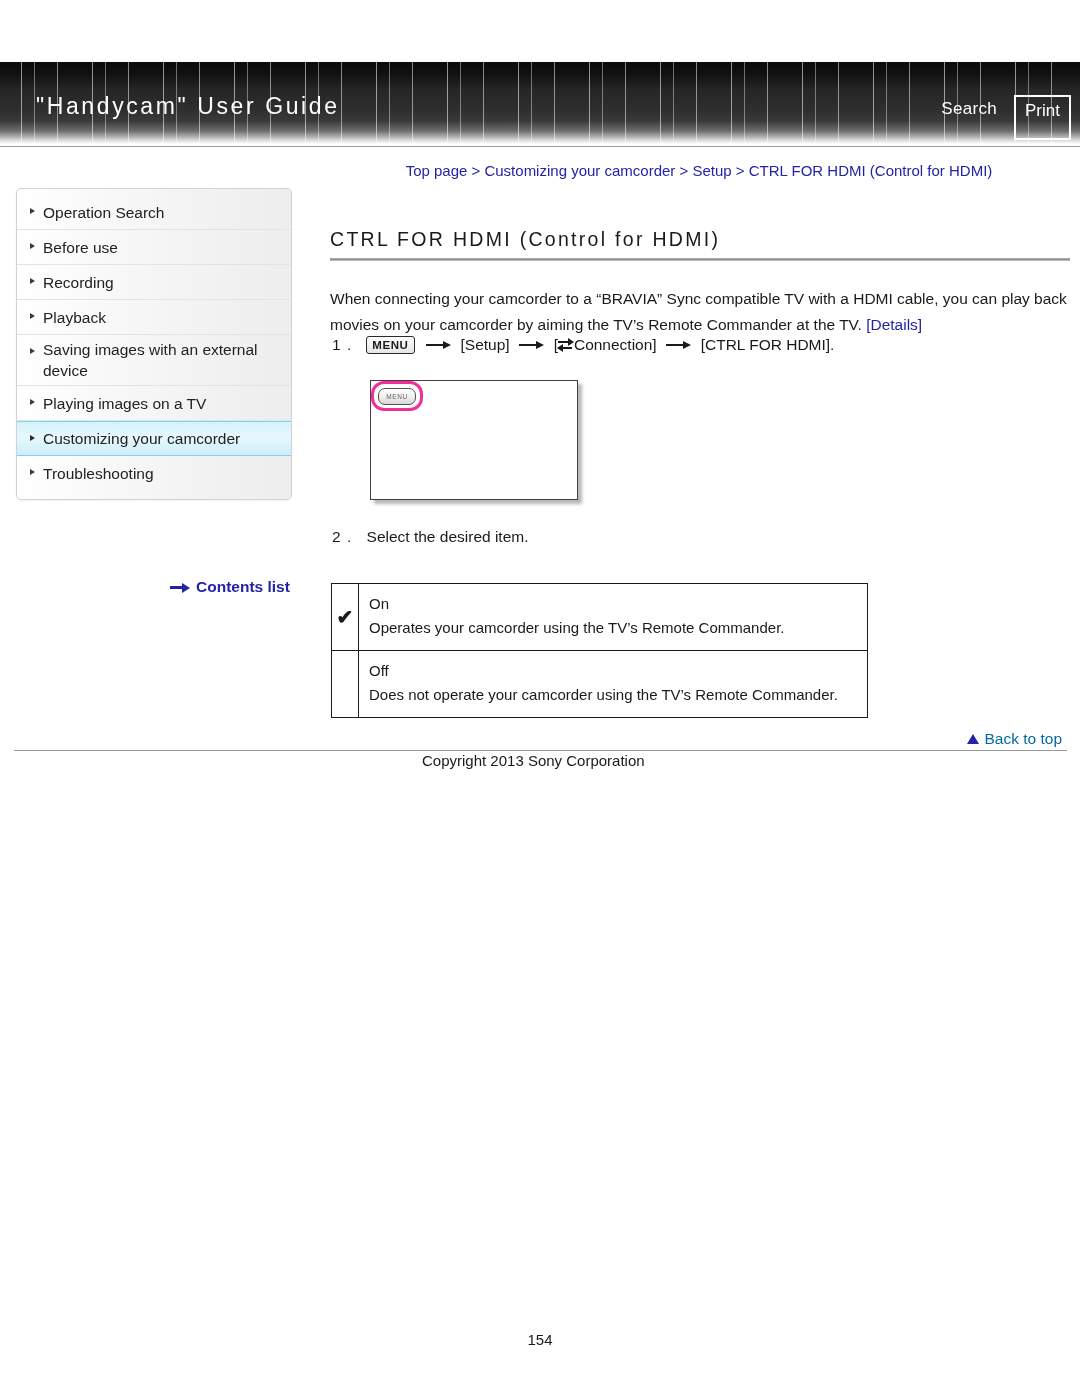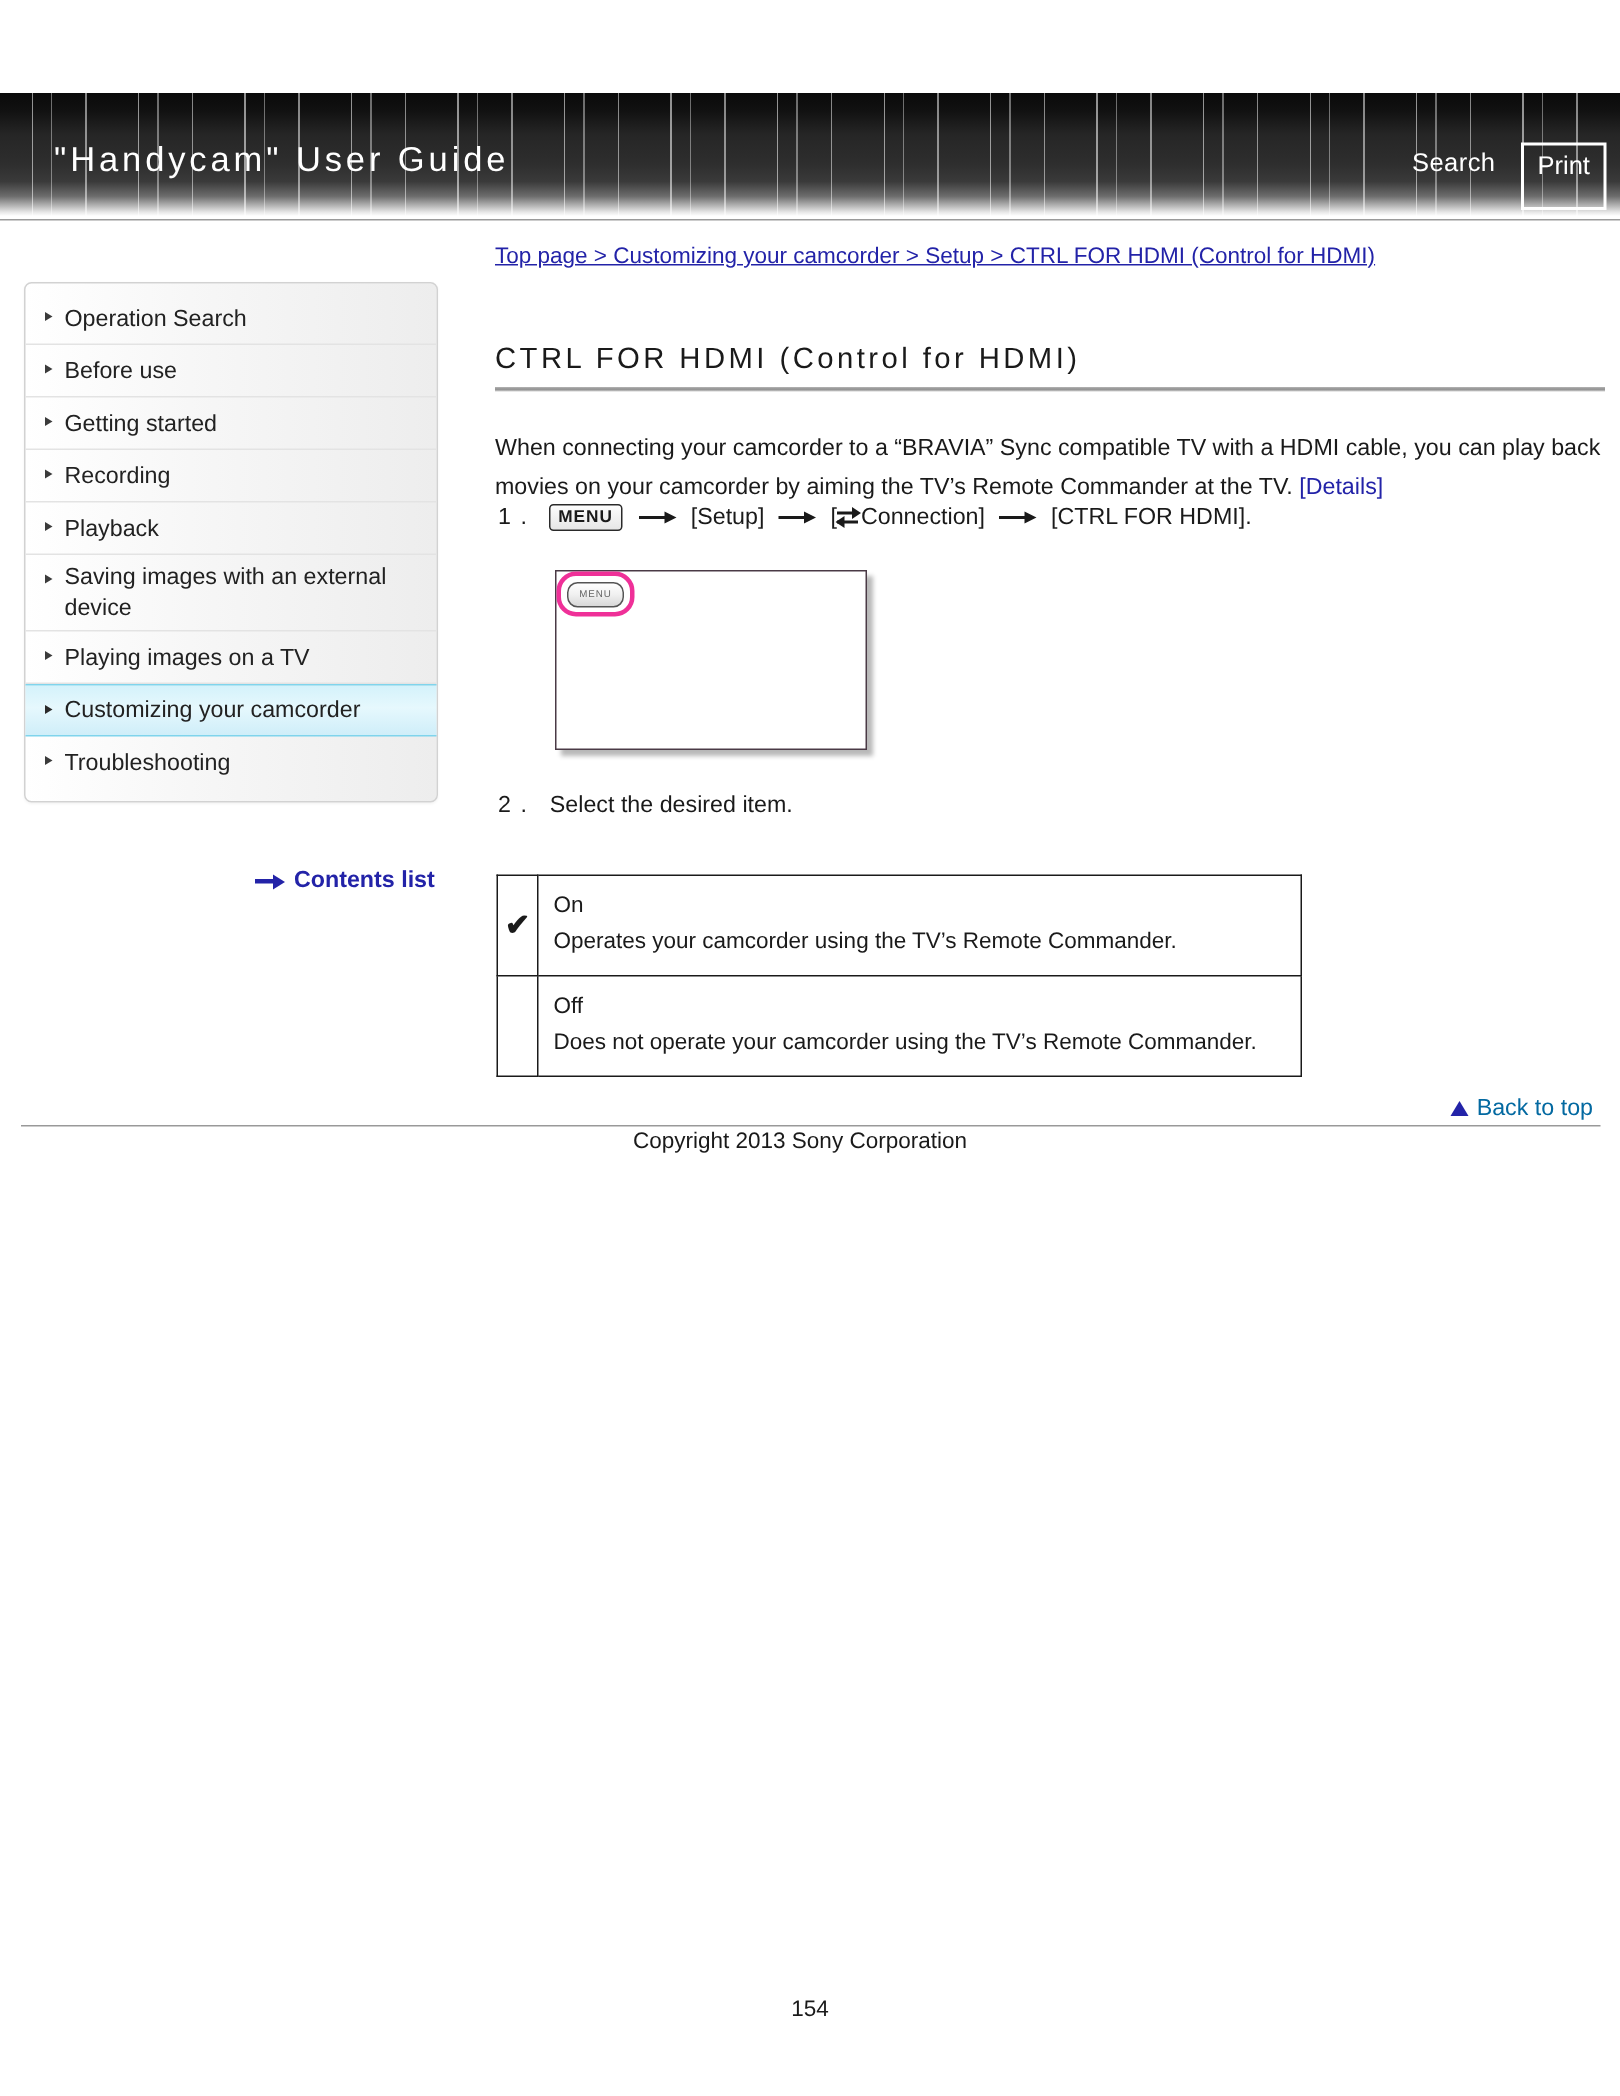--- a/index.html
+++ b/index.html
@@ -171,25 +171,24 @@
     border-top: 5px solid transparent;
     border-bottom: 5px solid transparent;
   }
 
   
   .breadcrumb {
     position: absolute;
     left: 330px;
     top: 162px;
     width: 738px;
-    text-align: left;
+    text-align: center;
     font-size: 15px;
     color: #2323a8;
     white-space: nowrap;
-    text-decoration: underline;
   }
   .page-title {
     position: absolute;
     left: 330px;
     top: 228px;
     width: 738px;
     font-size: 19.5px;
     letter-spacing: 2.3px;
     color: #1a1a1a;
     font-weight: normal;
@@ -440,24 +439,20 @@
 <div class="print-button">Print</div>
 
 <nav class="sidebar">
   <div class="nav-item">
     <span class="caret"></span>
     <span>Operation Search</span>
   </div>
   <div class="nav-item">
     <span class="caret"></span>
     <span>Before use</span>
-  </div>
-  <div class="nav-item">
-    <span class="caret"></span>
-    <span>Getting started</span>
   </div>
   <div class="nav-item">
     <span class="caret"></span>
     <span>Recording</span>
   </div>
   <div class="nav-item">
     <span class="caret"></span>
     <span>Playback</span>
   </div>
   <div class="nav-item">

